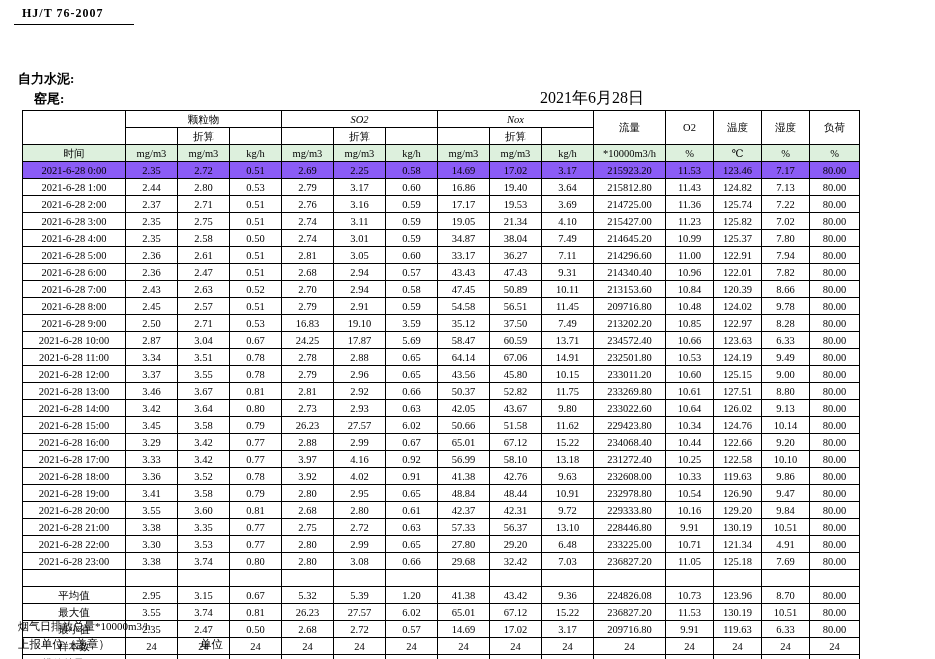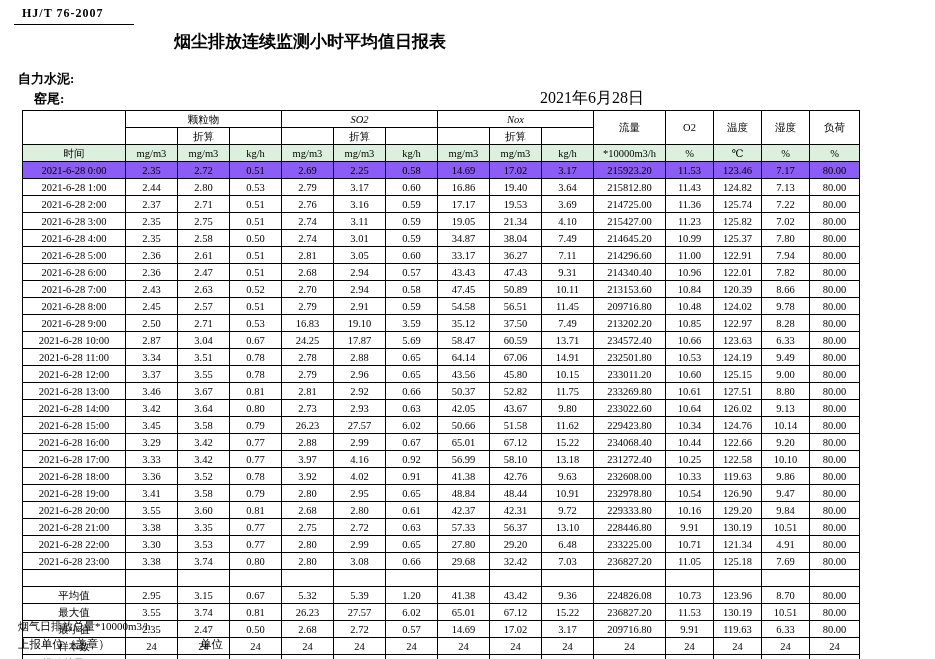--- a/index.html
+++ b/index.html
@@ -89,21 +89,20 @@
     font-family:"Liberation Serif","DejaVu Serif",serif;
   }
 </style>
 </head>
 <body>
 
 <div class="page">
 
   <div class="std-code">HJ/T  76-2007</div>
   <div class="hr-top"></div>
-  <div class="doc-title">烟尘排放连续监测小时平均值日报表</div>
   <div class="company">自力水泥:</div>
   <div class="site">窑尾:</div>
   <div class="date">2021年6月28日</div>
 
   <table class="rep">
     <colgroup>
       <col class="c-time">
         <col class="c-num">
         <col class="c-num">
         <col class="c-num">

